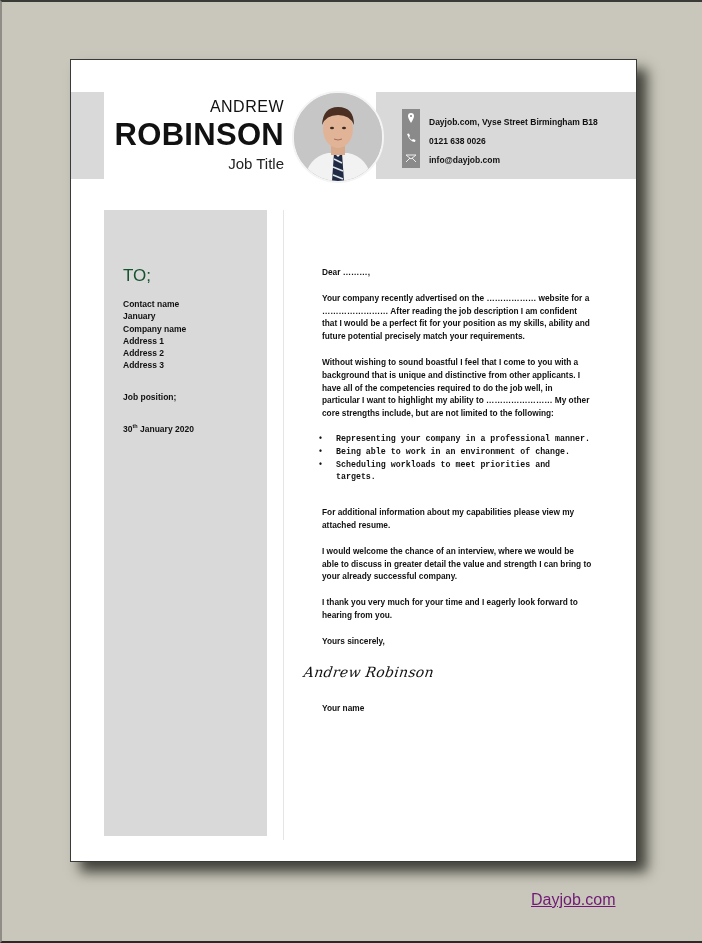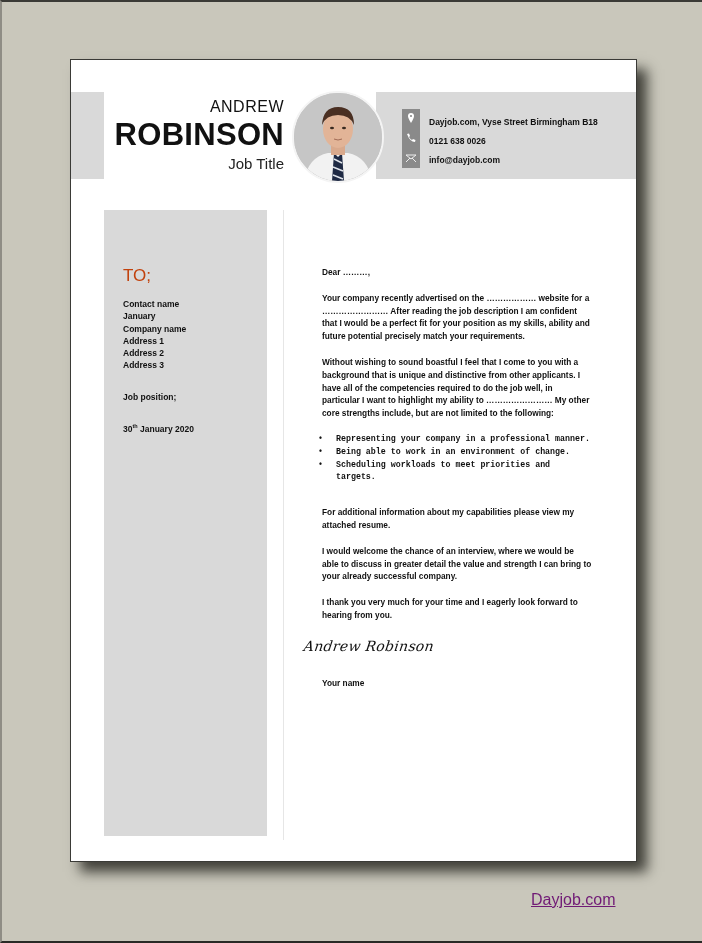--- a/index.html
+++ b/index.html
@@ -45,21 +45,21 @@
   }
   .icon-col .ic { position: absolute; left: 3px; width: 12px; height: 12px; }
   .contact-item {
     position: absolute; left: 358px; font-size: 8.5px; color: #111; line-height: 10px;
     font-weight: bold;
   }
   .sidebar {
     position: absolute; left: 33px; top: 150px; width: 163px; height: 626px;
     background: #d9d9d9;
   }
-  .to-label { position: absolute; left: 19px; top: 56px; font-size: 17px; color: #c2410c; }
+  .to-label { position: absolute; left: 19px; top: 56px; font-size: 17px; color: #14532d; }
   .recipient-list { position: absolute; left: 19px; top: 88px; font-size: 8.5px; font-weight: bold; line-height: 12.3px; color: #111; }
   .job-ref { position: absolute; left: 19px; top: 182px; font-size: 8.5px; font-weight: bold; color: #111; }
   .date { position: absolute; left: 19px; top: 213px; font-size: 8.5px; font-weight: bold; color: #111; }
   .date sup { font-size: 5.5px; }
   .divider {
     position: absolute; left: 212px; top: 150px; width: 1px; height: 630px; background: #e6e6e6;
   }
   .letter {
     position: absolute; left: 231px; top: 206px; width: 290px;
     font-size: 8.3px; line-height: 12.8px; color: #111; font-weight: bold;
@@ -143,18 +143,19 @@
     <p>Your company recently advertised on the ……………… website for a …………………… After reading the job description I am confident that I would be a perfect fit for your position as my skills, ability and future potential precisely match your requirements.</p>
     <p style="margin-bottom:0">Without wishing to sound boastful I feel that I come to you with a background that is unique and distinctive from other applicants. I have all of the competencies required to do the job well, in particular I want to highlight my ability to …………………… My other core strengths include, but are not limited to the following:</p>
     <ul>
       <li>Representing your company in a professional manner.</li>
       <li>Being able to work in an environment of change.</li>
       <li>Scheduling workloads to meet priorities and targets.</li>
     </ul>
     <p style="margin-top:22px">For additional information about my capabilities please view my attached resume.</p>
     <p>I would welcome the chance of an interview, where we would be able to discuss in greater detail the value and strength I can bring to your already successful company.</p>
     <p>I thank you very much for your time and I eagerly look forward to hearing from you.</p>
+    <p style="margin-bottom:0">Yours sincerely,</p>
     <div class="signature">Andrew Robinson</div>
     <p>Your name</p>
   </div>
 </div>
 
 <div class="brand">Dayjob.com</div>
 
 </body></html>

